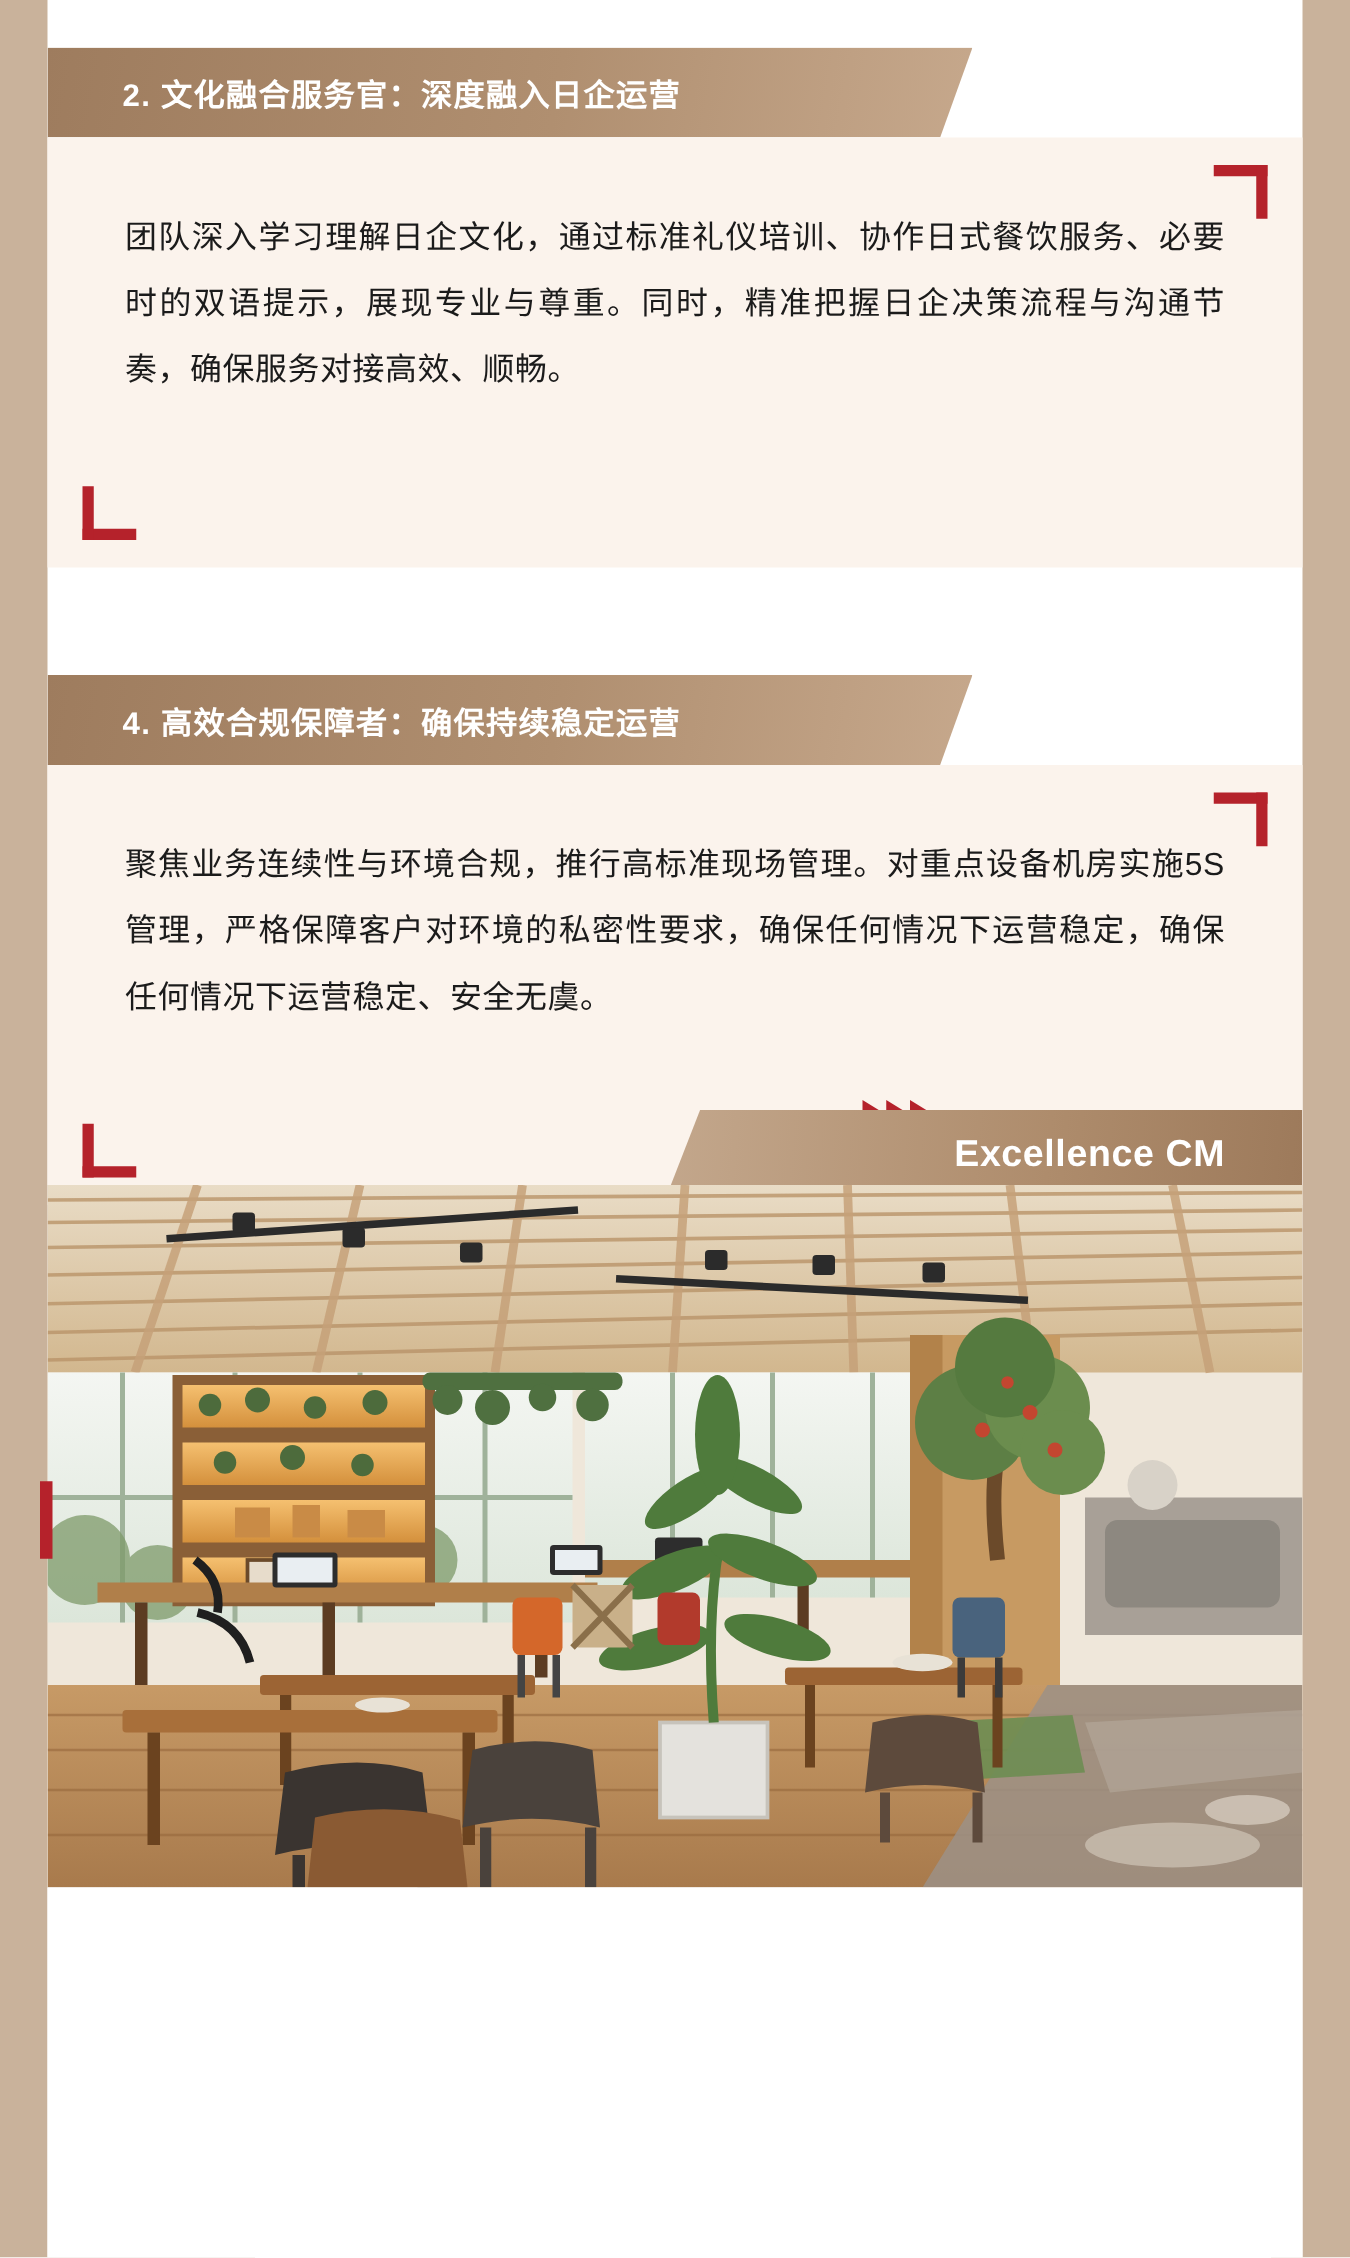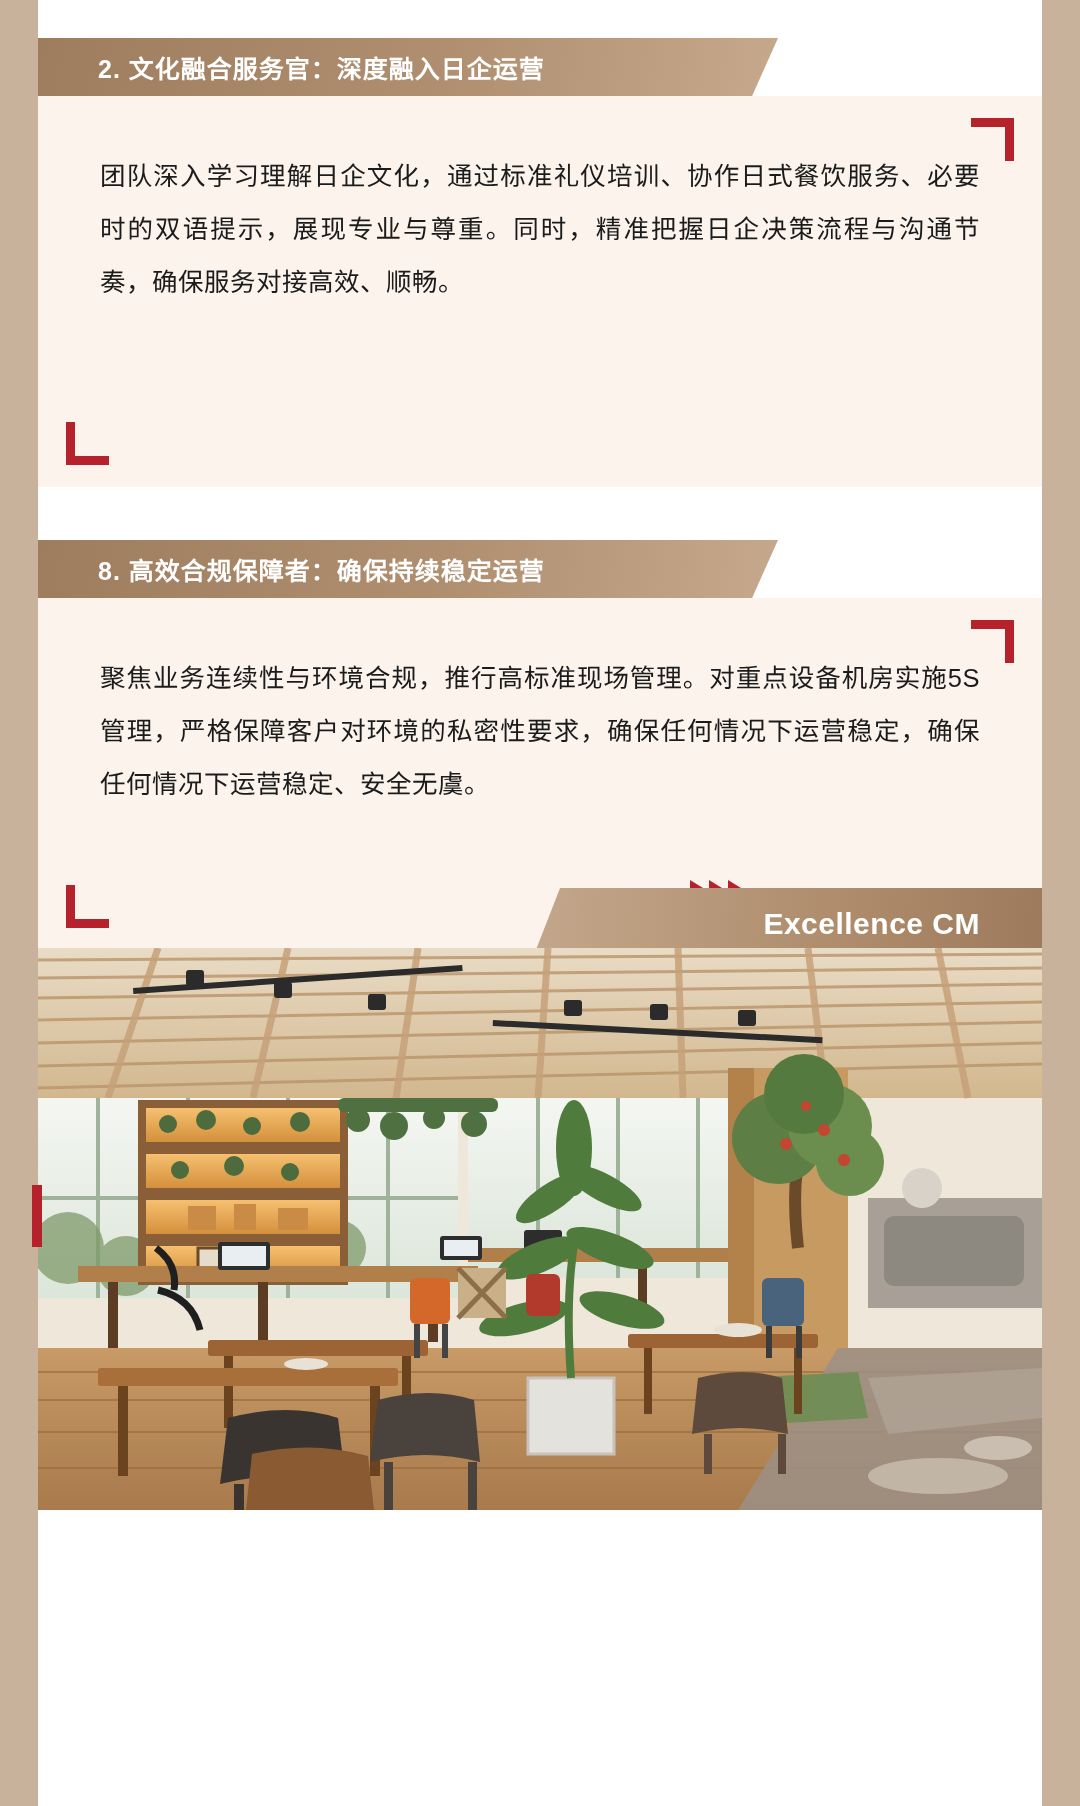--- a/index.html
+++ b/index.html
@@ -34,21 +34,21 @@
   .section {
     position: absolute;
     left: 38px;
     right: 38px;
   }
   .section-1 { top: 38px; }
   .section-2 { top: 540px; }
 
   .section-header {
     position: relative;
-    height: 58px;
+    height: 72px;
     width: 740px;
     background: linear-gradient(100deg, #9e7c5e 0%, #b08f70 55%, #c6a88c 100%);
     clip-path: polygon(0 0, 100% 0, 96.5% 100%, 0 100%);
     display: flex;
     align-items: center;
     box-sizing: border-box;
     padding-left: 60px;
   }
   .section-header .title {
     color: #ffffff;
@@ -57,21 +57,21 @@
     letter-spacing: 1px;
     white-space: nowrap;
   }
 
   .section-body {
     position: relative;
     background: #fbf3ec;
     box-sizing: border-box;
     padding: 54px 62px 50px 62px;
   }
-  .section-1 .section-body { height: 391px; }
+  .section-1 .section-body { height: 344px; }
   .section-2 .section-body { height: 352px; }
 
   .body-text {
     color: #1b1b1b;
     font-size: 25.5px;
     line-height: 53px;
     letter-spacing: 0.5px;
     text-align: justify;
     margin: 0;
   }
@@ -175,21 +175,21 @@
     </div>
     <div class="section-body">
       <div class="corner tr"></div>
       <p class="body-text">团队深入学习理解日企文化，通过标准礼仪培训、协作日式餐饮服务、必要时的双语提示，展现专业与尊重。同时，精准把握日企决策流程与沟通节奏，确保服务对接高效、顺畅。</p>
       <div class="corner bl"></div>
     </div>
   </div>
 
   <div class="section section-2">
     <div class="section-header">
-      <span class="title">8. 高效合规保障者：确保持续稳定运营</span>
+      <span class="title">4. 高效合规保障者：确保持续稳定运营</span>
     </div>
     <div class="section-body">
       <div class="corner tr"></div>
       <p class="body-text">聚焦业务连续性与环境合规，推行高标准现场管理。对重点设备机房实施5S管理，严格保障客户对环境的私密性要求，确保任何情况下运营稳定，确保任何情况下运营稳定、安全无虞。</p>
       <div class="corner bl"></div>
     </div>
   </div>
 
   <div class="arrows">
     <span class="tri"></span>

